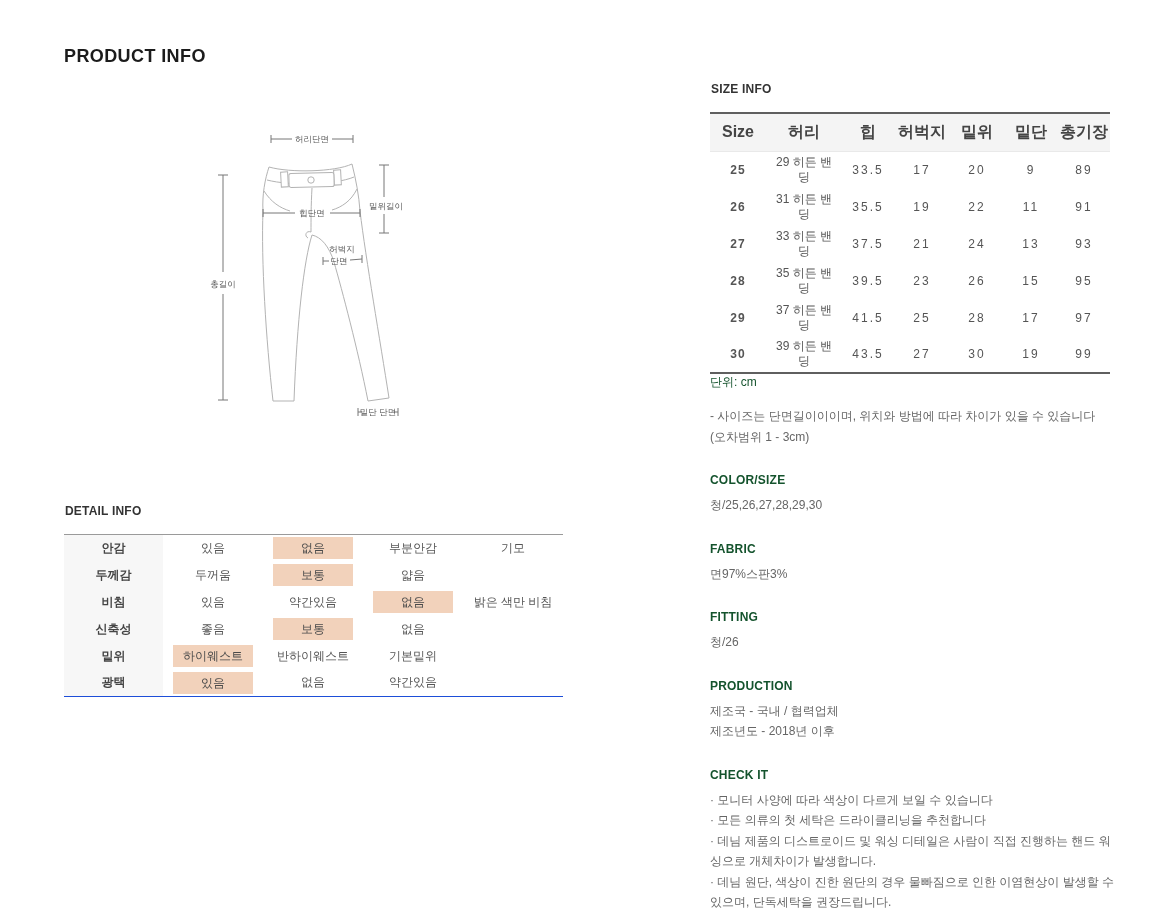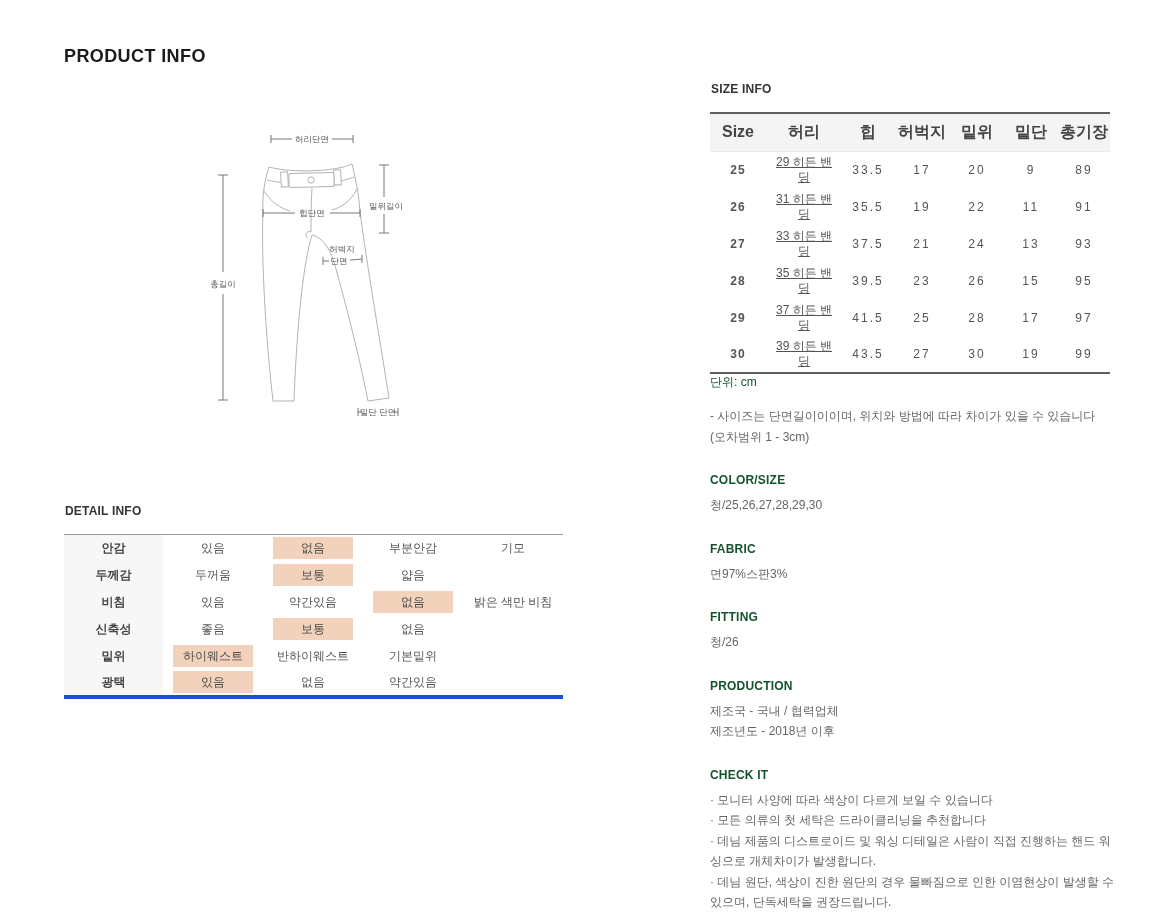--- a/index.html
+++ b/index.html
@@ -27,32 +27,32 @@
   }
   table.size-table th {
     height:38px; background:#f4f4f4; font-size:16px; font-weight:bold; color:#444;
     text-align:center; border-bottom:1px solid #e9e9e9;
   }
   table.size-table td {
     height:37px; font-size:12px; color:#555; text-align:center; vertical-align:middle;
   }
   td.c-size { font-weight:bold; color:#444; letter-spacing:1px; }
   td.c-num  { letter-spacing:2px; }
-  td.c-waist { padding:0 10px; line-height:15px;text-decoration:underline; }
+  td.c-waist { padding:0 10px; line-height:15px; }
   .unit { width:400px; text-align:left; font-size:12px; color:#14532d; }
   .notes { margin-top:15px; font-size:12px; color:#666; line-height:20.5px; }
   .notes .nowrap { white-space:nowrap; }
   .sec { margin-top:26px; }
   .sec h3 { font-size:12px; font-weight:bold; color:#14532d; letter-spacing:.2px; margin:0 0 8px; }
   .sec .line { font-size:12px; color:#666; line-height:20.5px; max-width:406px; }
   
   .detail-block { position:absolute; left:64px; top:504px; width:500px; }
   table.detail-table {
     width:499px; border-collapse:collapse; table-layout:fixed;
-    border-top:1px solid #9a9a9a; border-bottom:4px solid #1d4ed8;
+    border-top:1px solid #9a9a9a; border-bottom:1px solid #1d4ed8;
   }
   table.detail-table td { height:27px; font-size:12px; text-align:center; vertical-align:middle; padding:0; }
   td.lbl { width:99px; background:#f7f7f7; font-weight:bold; color:#444; }
   td.opt { width:100px; color:#555; }
   span.sel {
     display:inline-block; min-width:80px; line-height:22px;
     background:#f2d2bb; color:#4a4a4a;
   }
 </style>
 </head>

